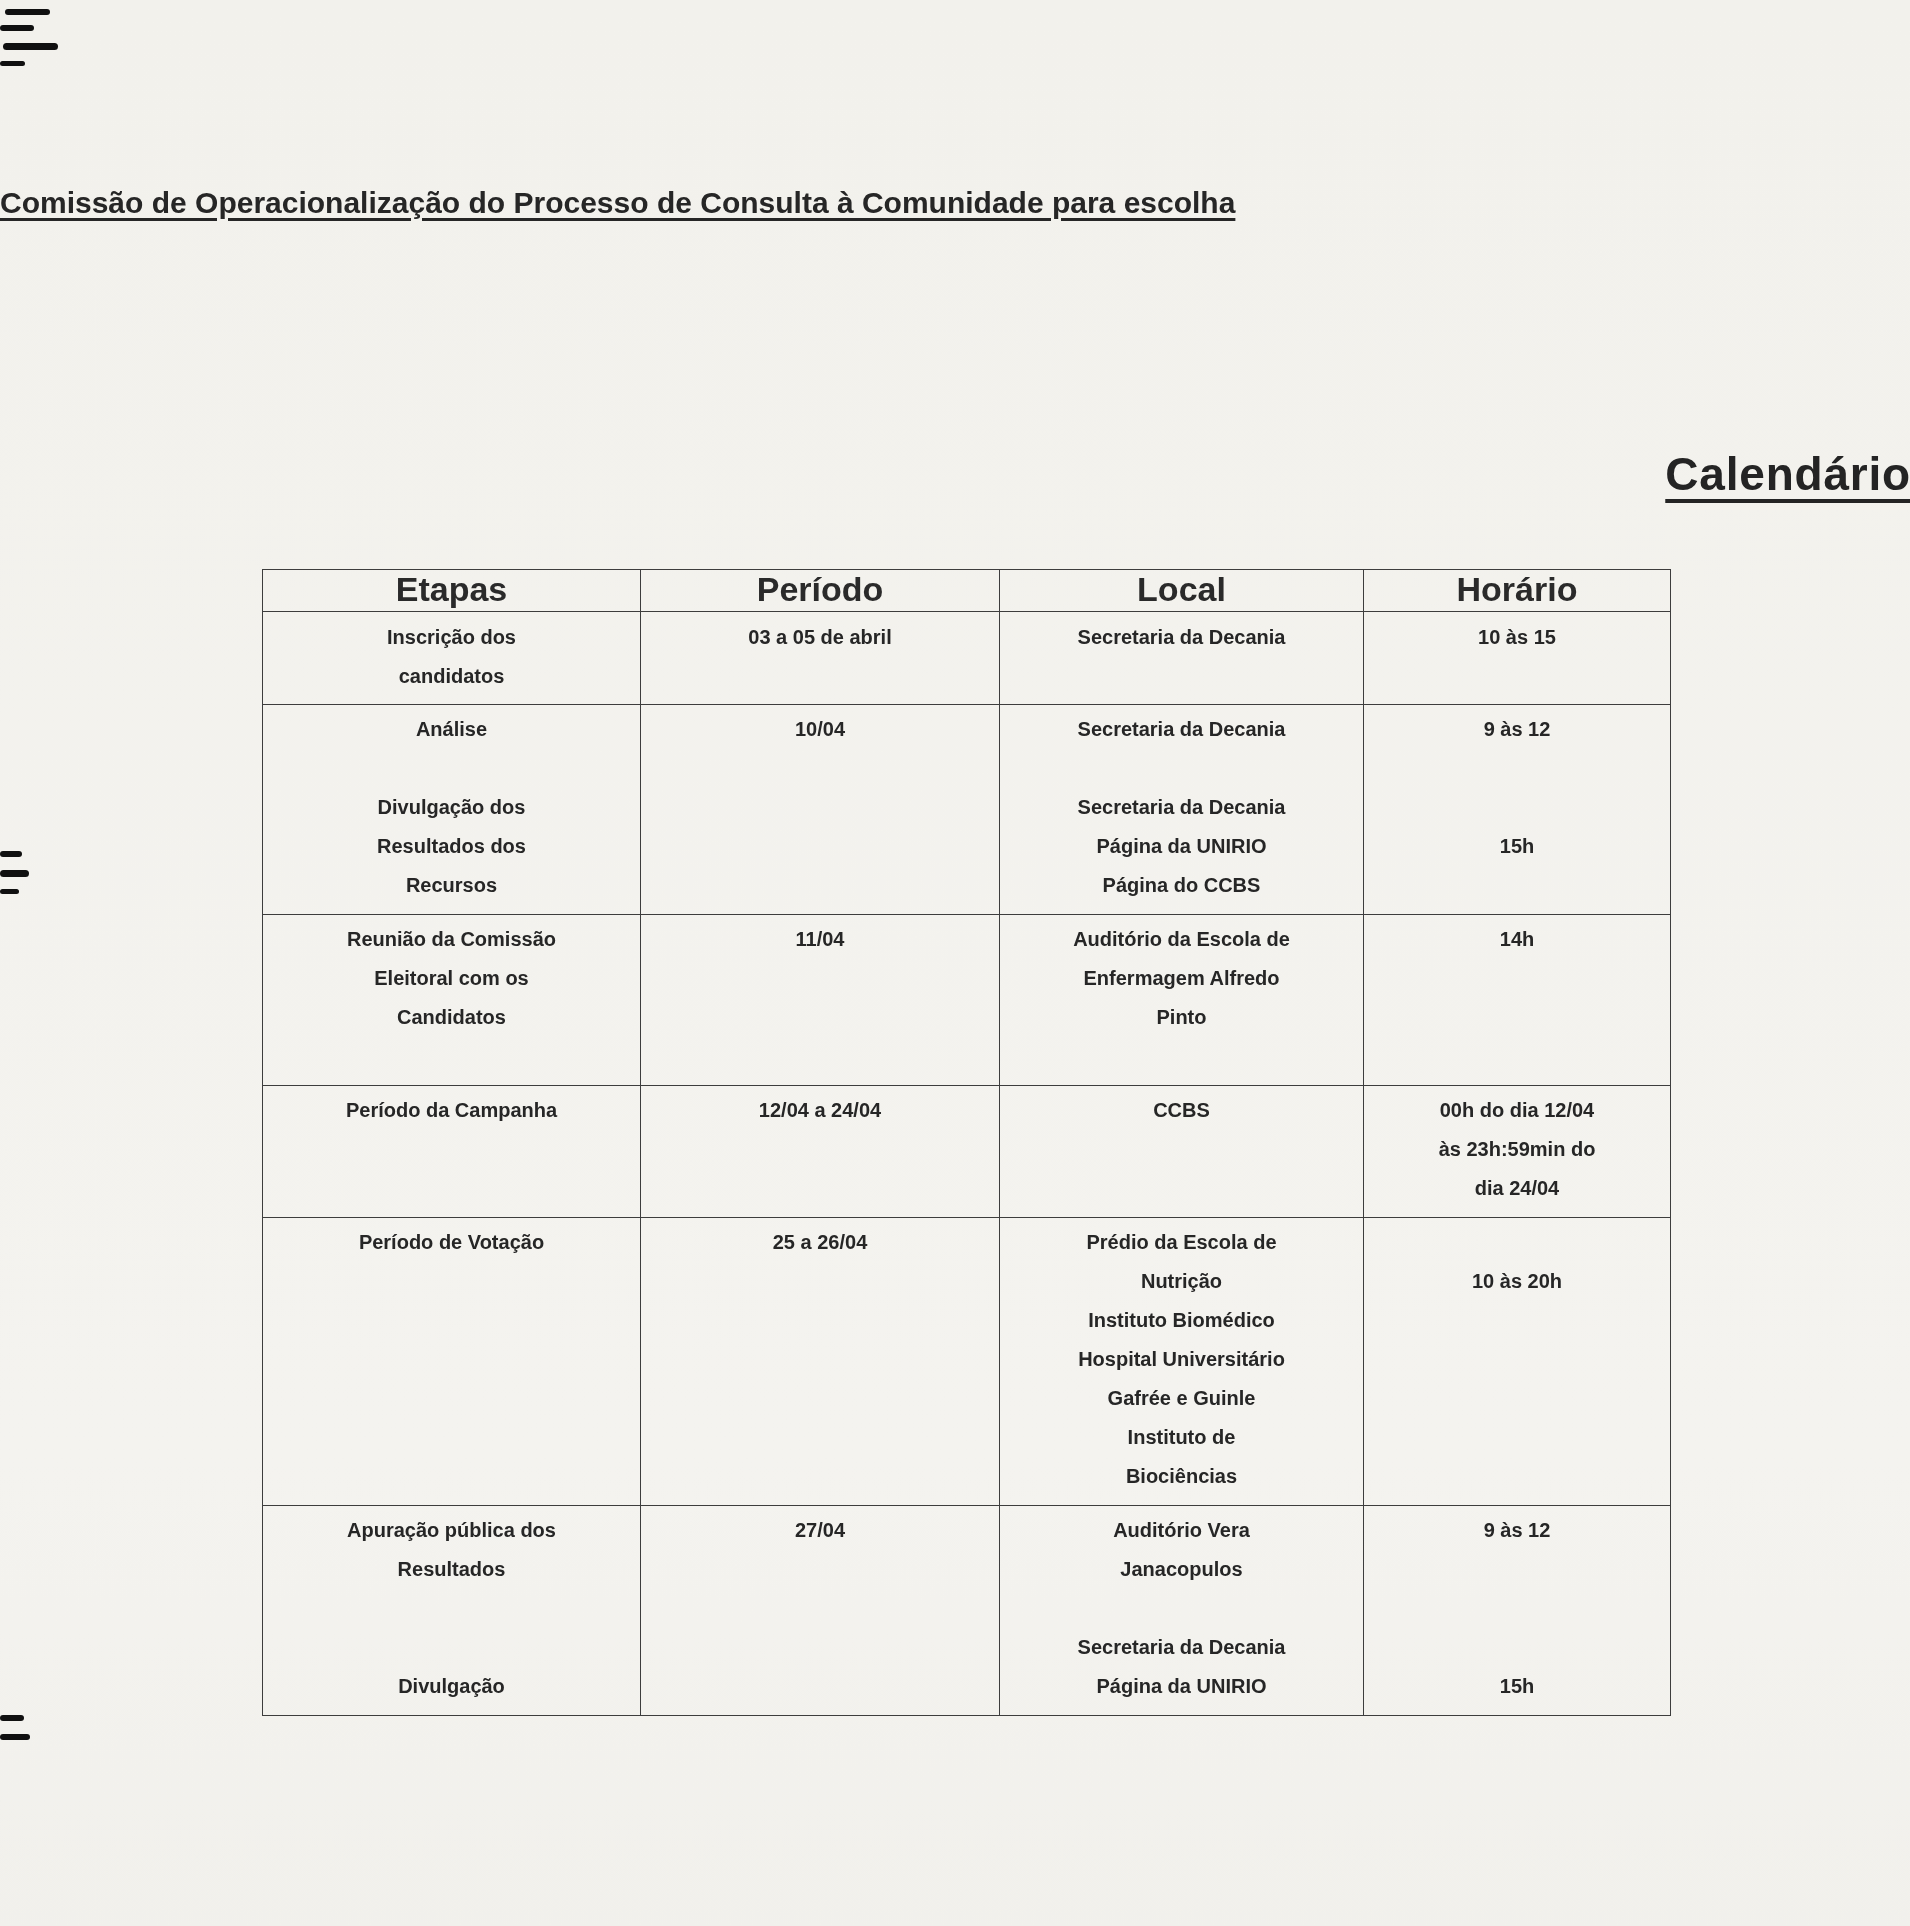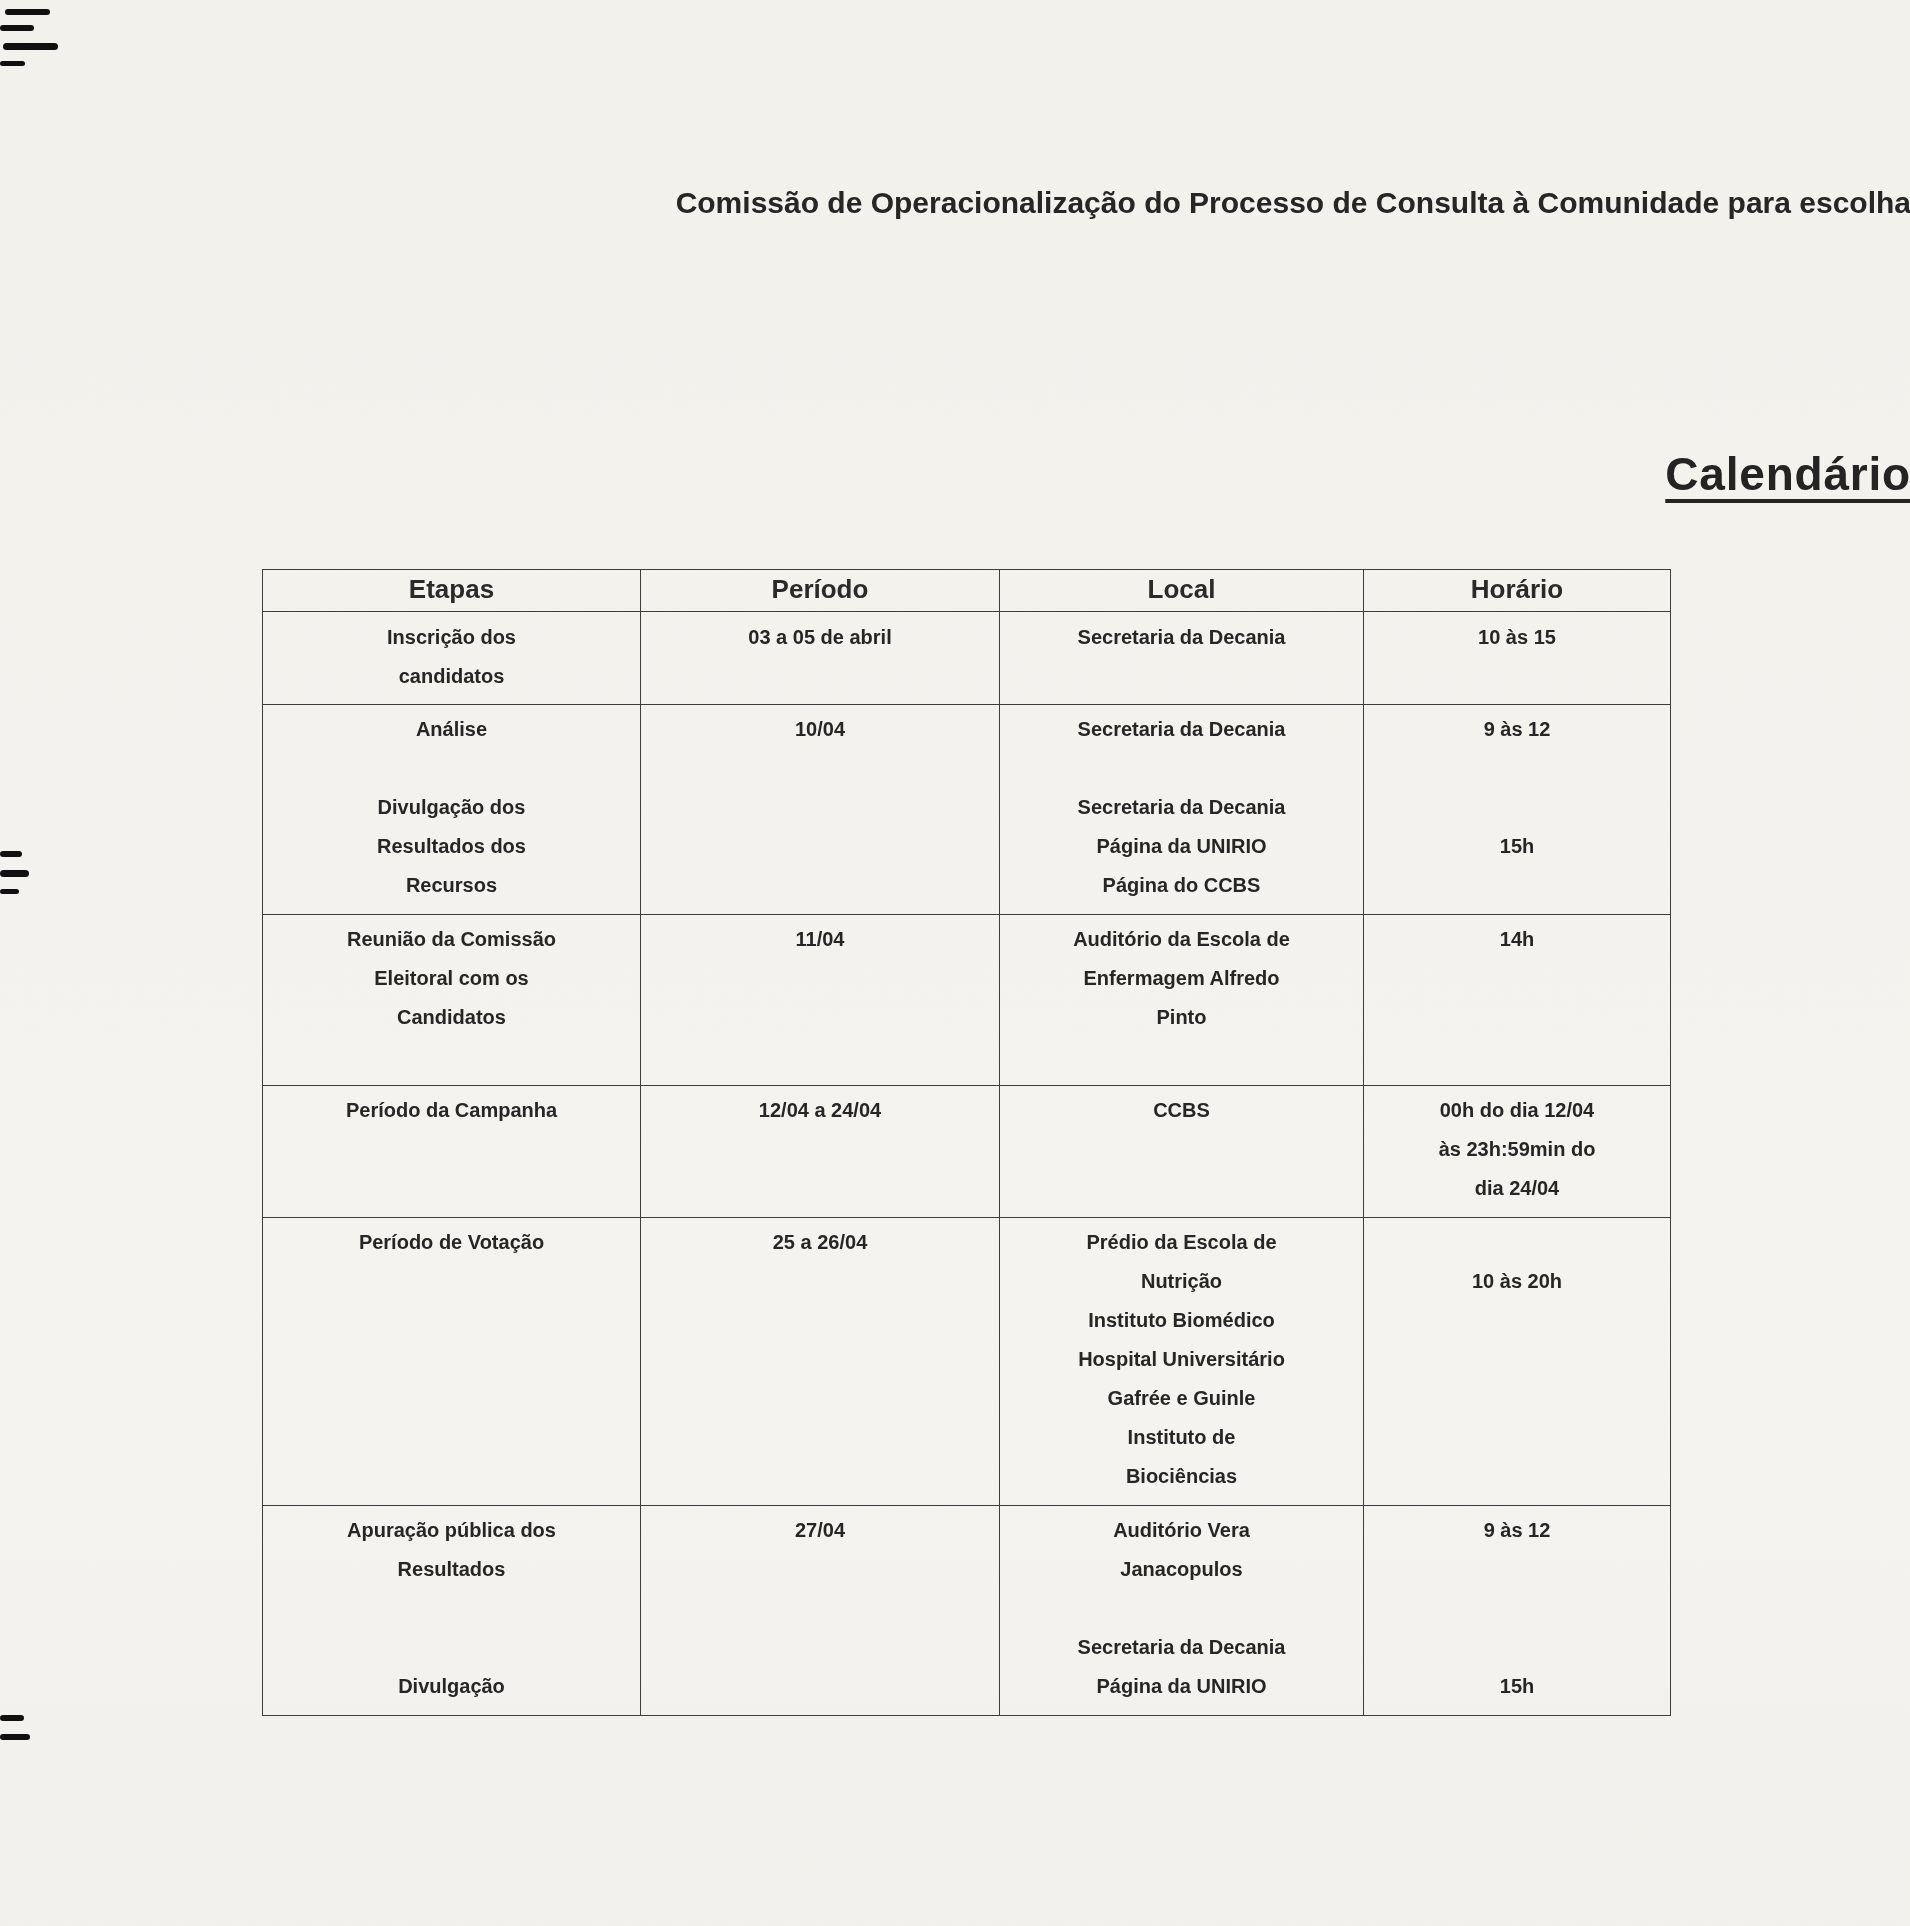--- a/index.html
+++ b/index.html
@@ -9,25 +9,26 @@
     position: relative;
     overflow: hidden;
     background: linear-gradient(180deg, #f2f1ec 0%, #f4f3ef 55%, #edece7 100%);
     font-family: "Liberation Sans", "DejaVu Sans", sans-serif;
     color: #1f1f1f;
   }
 
   .title {
     position: absolute;
     top: 175px; left: 0; right: 0;
-    text-align: right;
+    text-align: left;
     font-size: 30px;
     font-weight: 700;
     line-height: 1.85;
     color: #262626;
+    text-decoration: underline;
     text-decoration-thickness: 2.7px;
     text-underline-offset: 5.4px;
   }
 
   .heading {
     position: absolute;
     top: 447px; left: 0; right: 0;
     text-align: right;
   }
   .heading span {
@@ -51,21 +52,21 @@
     width: 100%;
     table-layout: fixed;
   }
   th, td {
     border: 1.5px solid #3d3d3d;
     vertical-align: top;
     text-align: center;
     font-weight: 700;
   }
   th {
-    font-size: 26px;
+    font-size: 34px;
     line-height: 35px;
     padding: 2.3px 3.9px 3.9px;
     color: #2a2a2a;
   }
   td {
     font-size: 20px;
     color: #262626;
     padding: 5.4px 3.9px 8.5px;
   }
   .line { line-height: 39px; }

